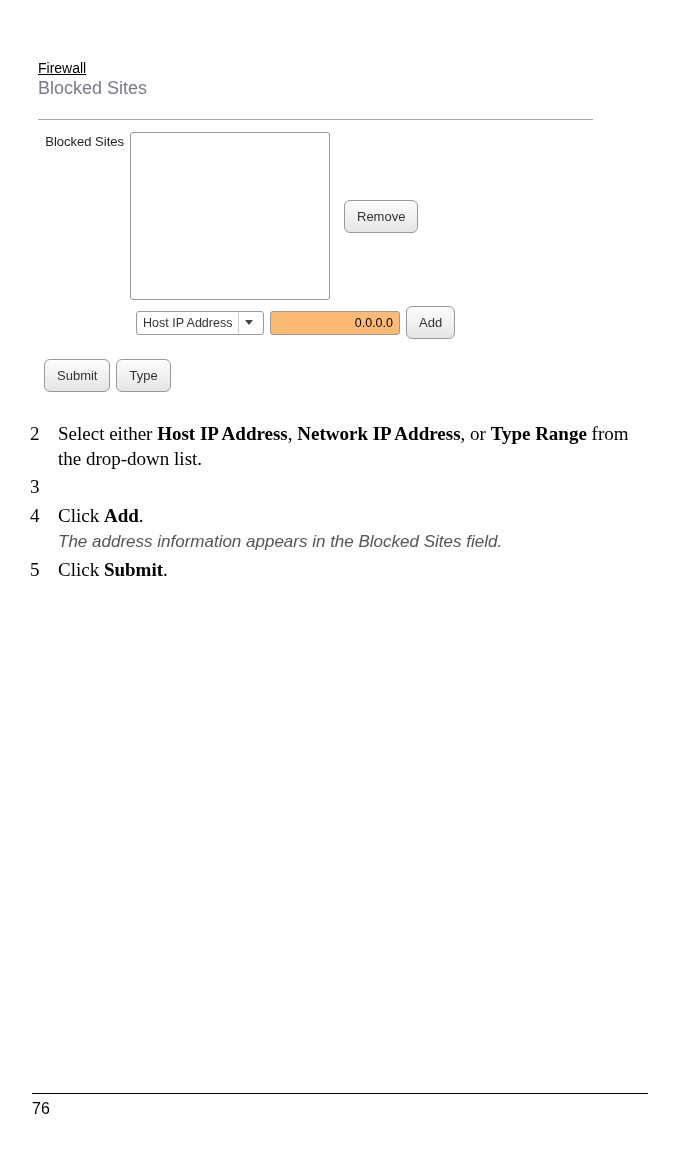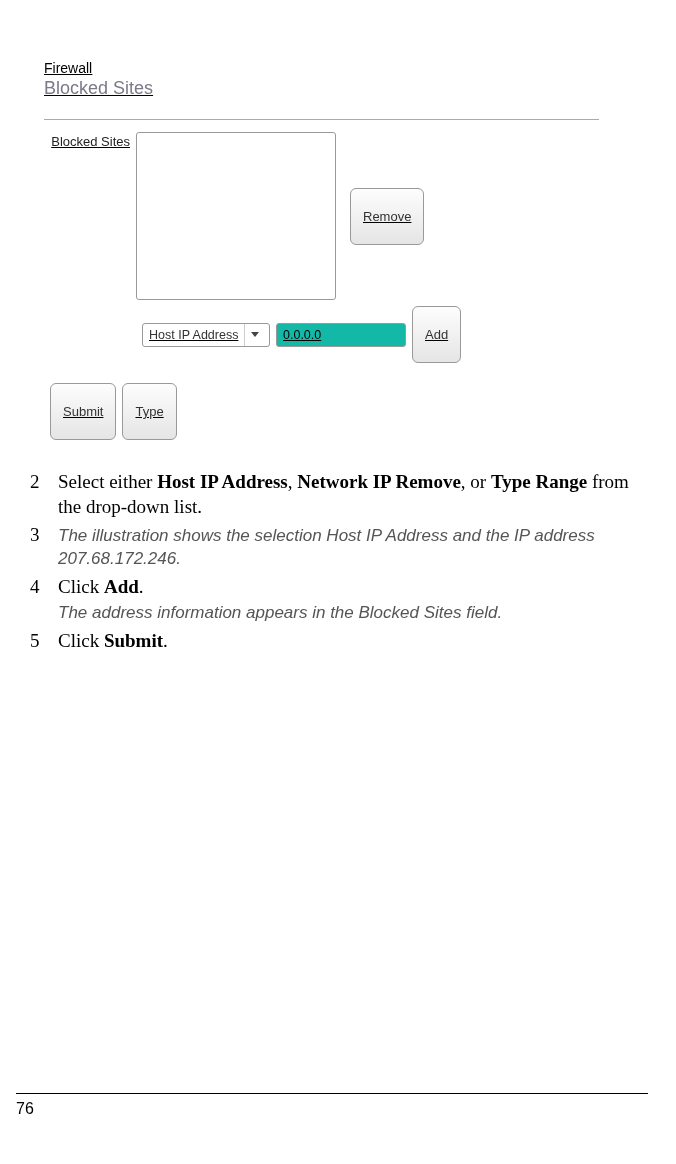--- a/index.html
+++ b/index.html
@@ -5,24 +5,23 @@
     * { box-sizing: border-box; margin: 0; padding: 0; }
     body {
       width: 676px;
       height: 1164px;
       background: #fff;
       font-family: Georgia, 'Times New Roman', serif;
       position: relative;
       padding: 60px 28px 40px 28px;
     }
     .screenshot-area {
-      margin-left: 16px;
+      margin-left: 10px;
       margin-bottom: 30px;
       font-family: Arial, Helvetica, sans-serif;
-      text-decoration: underline;
     }
     .breadcrumb-line {
       font-size: 14px;
       color: #000;
       text-decoration: underline;
       margin-bottom: 2px;
     }
     .page-heading {
       font-size: 18px;
       color: #7a7a8a;
@@ -61,31 +60,32 @@
       height: 168px;
       padding-left: 14px;
     }
     .ui-btn {
       font-family: Arial, sans-serif;
       font-size: 13px;
       color: #333;
       background: linear-gradient(#fdfdfd, #e5e5e5);
       border: 1px solid #999;
       border-radius: 6px;
-      padding: 20px 12px;
+      padding: 8px 12px;
       cursor: pointer;
     }
     .ui-input {
       font-family: Arial, sans-serif;
       font-size: 12.5px;
       border: 1px solid #999;
-      background: #14b8a6;
+      background: #fdba74;
       border-radius: 3px;
       padding: 2px 6px;
       height: 24px;
+      text-align: right;
     }
     .dropdown-row {
       display: flex;
       align-items: center;
       gap: 6px;
       margin-left: 98px;
       margin-bottom: 20px;
     }
     .submit-row {
       display: flex;
@@ -116,21 +116,21 @@
       font-size: 17px;
       color: #555;
       font-style: italic;
       line-height: 1.35;
       margin-top: 2px;
     }
     .bold { font-weight: bold; }
     .footer {
       position: absolute;
       bottom: 46px;
-      left: 16px;
+      left: 32px;
       right: 28px;
       border-top: 1px solid #000;
       padding-top: 6px;
       display: flex;
       justify-content: space-between;
       font-family: Arial, Helvetica, sans-serif;
       font-size: 16px;
       color: #000;
     }
     .chev {
@@ -192,28 +192,27 @@
     <button class="ui-btn">Submit</button>
     <button class="ui-btn">Type</button>
   </div>
 </div>
 
 <div class="instructions">
 
   <div class="step">
     <div class="step-num">2</div>
     <div class="step-body">
-      <span>Select either </span><span class="bold">Host IP Address</span><span>, </span><span class="bold">Network IP Remove</span><span>, or </span><span class="bold">Type Range</span><span> from the drop-down list.</span>
+      <span>Select either </span><span class="bold">Host IP Address</span><span>, </span><span class="bold">Network IP Address</span><span>, or </span><span class="bold">Type Range</span><span> from the drop-down list.</span>
     </div>
   </div>
 
   <div class="step">
     <div class="step-num">3</div>
     <div class="step-body">
-      <div class="note">The illustration shows the selection Host IP Address and the IP address 207.68.172.246.</div>
     </div>
   </div>
 
   <div class="step">
     <div class="step-num">4</div>
     <div class="step-body">
       <span>Click </span><span class="bold">Add</span><span>.</span>
       <div class="note">The address information appears in the Blocked Sites field.</div>
     </div>
   </div>

